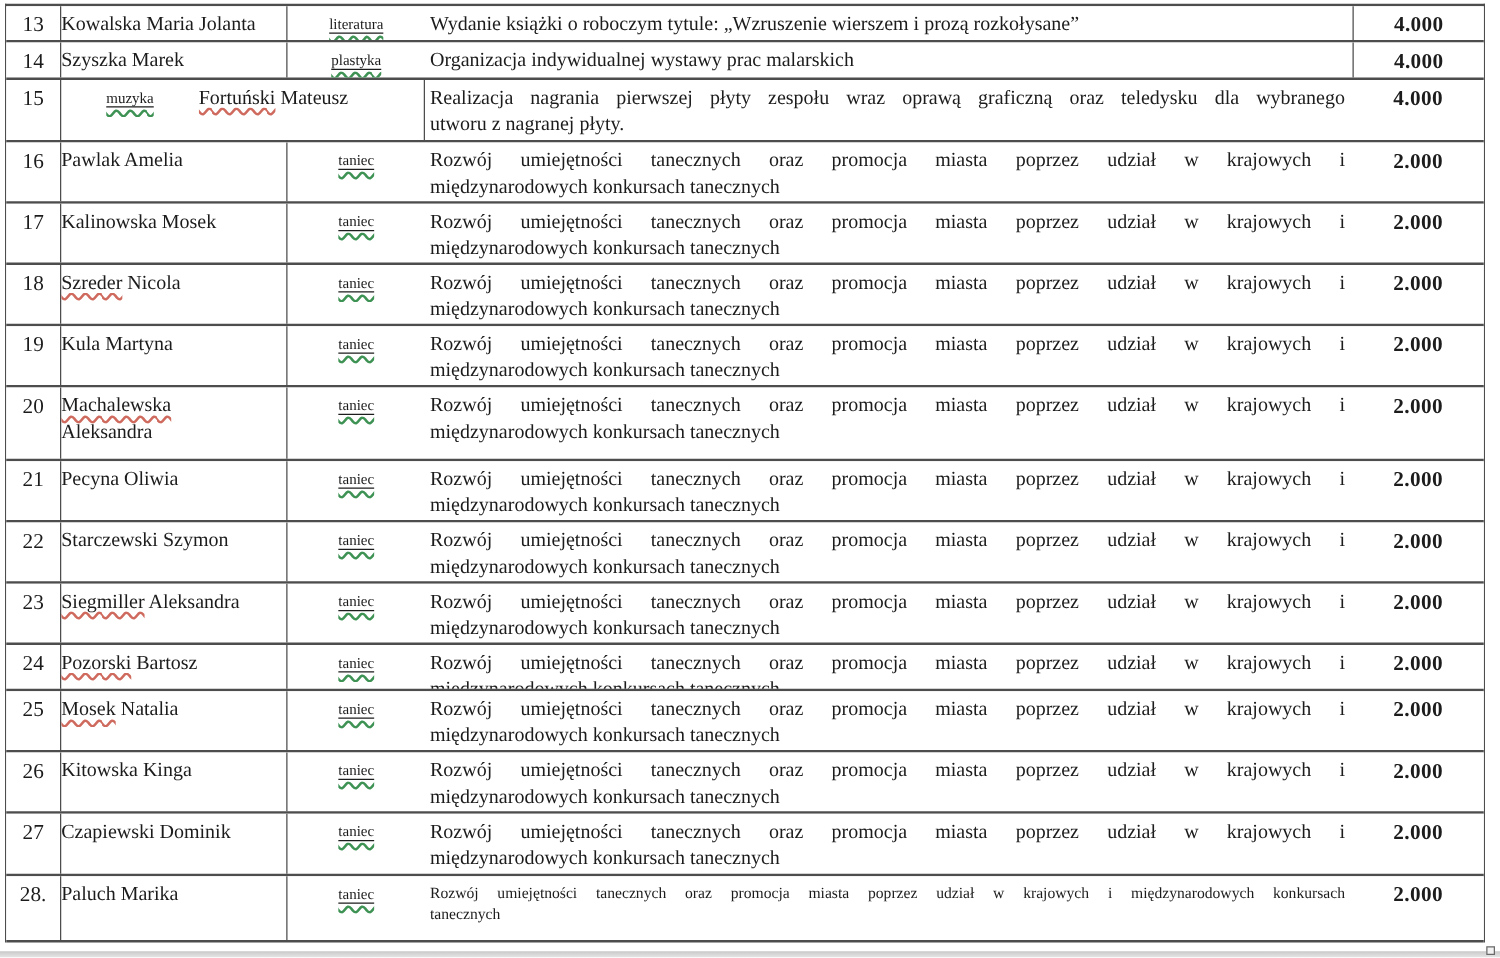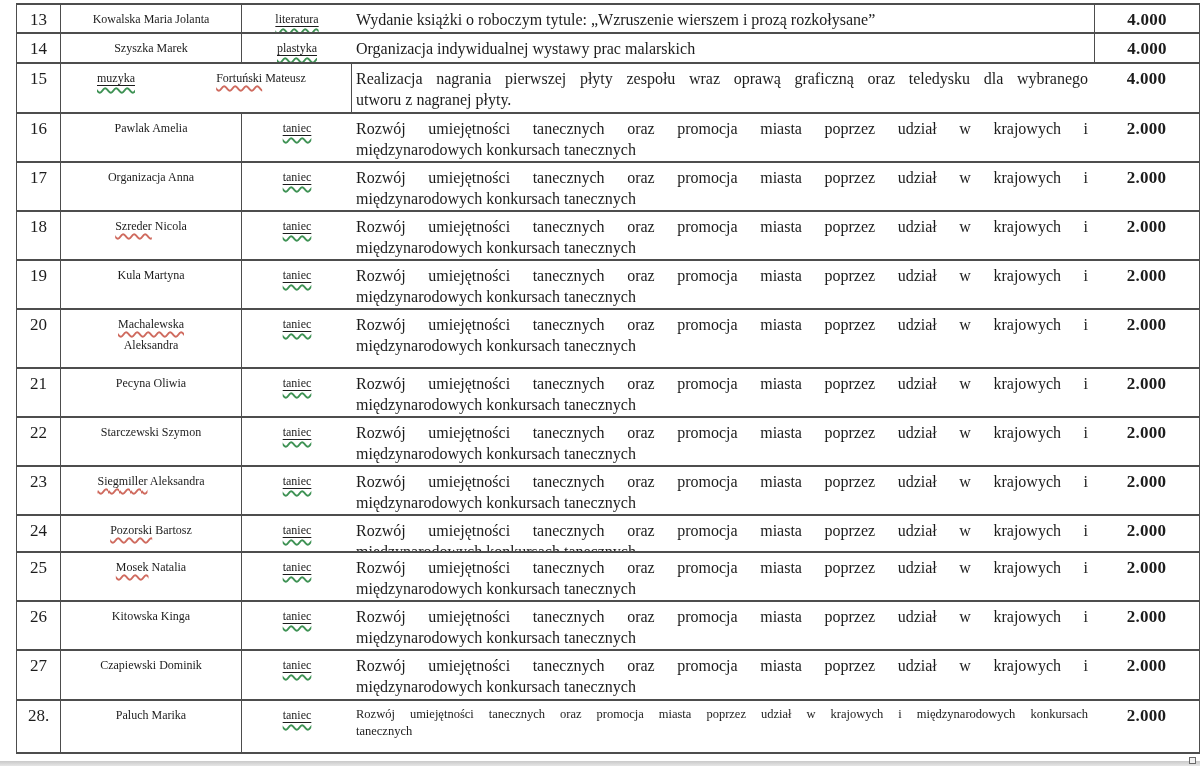--- a/index.html
+++ b/index.html
@@ -8,31 +8,31 @@
     --green:#3e9254;
     --red:#cf6a5e;
   }
   html,body{margin:0;padding:0;background:#ffffff;}
   body{
     width:1200px;height:766px;overflow:hidden;position:relative;
     font-family:"Liberation Serif","DejaVu Serif",serif;
     color:var(--text);
   }
   #doc-table{
-    position:absolute;left:16px;top:3px;width:1182px;
+    position:absolute;left:4px;top:3px;width:1182px;
     border-top:2px solid var(--line);
     border-left:1px solid var(--line);
     border-right:1px solid var(--line);
     background:#fff;
     box-sizing:content-box;
   }
   .row{display:flex;box-sizing:border-box;border-bottom:2px solid var(--line);background:#fff;}
   .cell{box-sizing:border-box;padding-top:4px;line-height:21px;overflow:hidden;}
   .c-no{width:44px;text-align:center;border-right:1px solid var(--line);font-size:17px;}
-  .c-name{width:181px;text-align:center;border-right:1px solid var(--line);font-size:12px;}
+  .c-name{width:181px;text-align:left;border-right:1px solid var(--line);font-size:16px;}
   .c-cat{width:110px;text-align:center;font-size:12px;}
   .c-desc{width:742px;padding:4px 6px 0 4px;font-size:16px;}
   .c-amt{width:105px;text-align:center;font-weight:700;font-size:17px;letter-spacing:.3px;}
   .c-amt.amt-border{border-left:1px solid var(--line);}
   .dline{text-align:left;}
   .dline.jl{text-align:justify;text-align-last:justify;}
   .c-desc.small{font-size:12.5px;line-height:17px;padding-top:5px;}
   .cat-g{
     text-decoration-line:underline;text-decoration-style:wavy;
     text-decoration-color:var(--green);text-decoration-thickness:1.5px;
@@ -98,21 +98,21 @@
     <div class="cell c-name"><span>Pawlak Amelia</span></div>
     <div class="cell c-cat"><span class="cat-g"><span class="cat-b">taniec</span></span></div>
     <div class="cell c-desc">
         <div class="dline jl">Rozwój umiejętności tanecznych oraz promocja miasta poprzez udział w krajowych i</div>
         <div class="dline">międzynarodowych konkursach tanecznych</div>
       </div>
     <div class="cell c-amt">2.000</div>
   </div>
     <div class="row" style="height: 49px;">
     <div class="cell c-no">17</div>
-    <div class="cell c-name"><span>Organizacja Anna</span></div>
+    <div class="cell c-name"><span>Kalinowska Mosek</span></div>
     <div class="cell c-cat"><span class="cat-g"><span class="cat-b">taniec</span></span></div>
     <div class="cell c-desc">
         <div class="dline jl">Rozwój umiejętności tanecznych oraz promocja miasta poprzez udział w krajowych i</div>
         <div class="dline">międzynarodowych konkursach tanecznych</div>
       </div>
     <div class="cell c-amt">2.000</div>
   </div>
     <div class="row" style="height: 49px;">
     <div class="cell c-no">18</div>
     <div class="cell c-name"><span class="miss">Szreder</span><span> Nicola</span></div>

